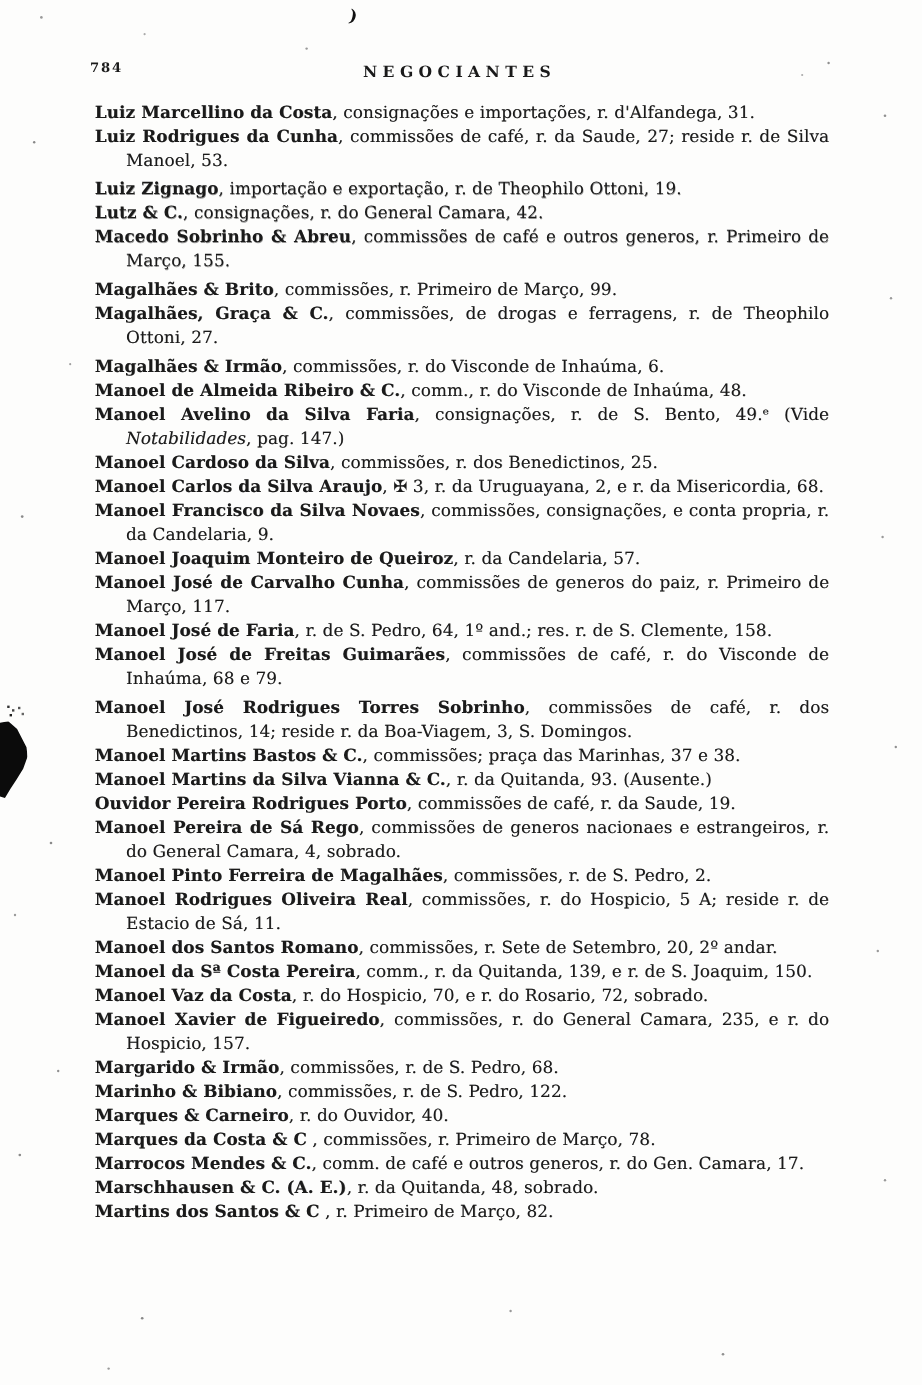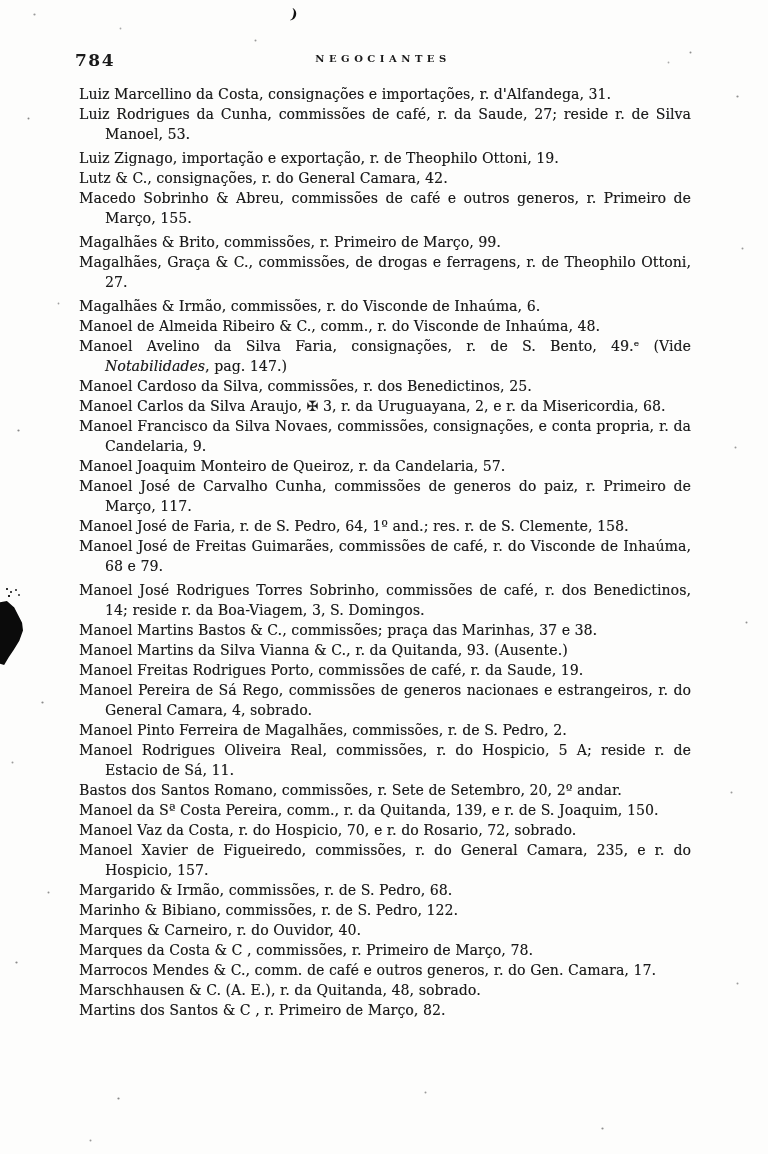--- a/index.html
+++ b/index.html
@@ -8,41 +8,41 @@
     background: #fdfdfc;
     font-family: "DejaVu Serif", "Liberation Serif", serif;
     color: #1a1a1a;
     position: relative;
     overflow: hidden;
   }
   .page { position: absolute; inset: 0; }
 
   .page-number {
     position: absolute; left: 75px; top: 50px;
-    font-size: 17px; font-weight: bold; letter-spacing: 1.5px;
+    font-size: 11px; font-weight: bold; letter-spacing: 1.5px;
   }
   .header-title {
     position: absolute; left: 77px; width: 612px; top: 53px;
     text-align: center;
-    font-size: 10px; font-weight: bold; letter-spacing: 4.5px;
+    font-size: 13px; font-weight: bold; letter-spacing: 4.5px;
   }
 
   .listing {
     position: absolute; left: 79px; top: 84px; width: 612px;
   }
   .entry {
     margin: 0;
     padding-left: 26px; text-indent: -26px;  
     text-align: justify;
     font-size: 14px; line-height: 20px;
     letter-spacing: 0.1px;
     text-shadow: 0.3px 0.2px 0 rgba(25,25,25,0.45); 
   }
   .entry.gap { margin-top: 4px; }
-  .entry b { font-weight: normal; }
+  .entry b { font-weight: bold; }
   .entry i { font-style: italic; }
 
   
   .top-artifact {
     position: absolute; left: 291px; top: 6px;
     font-size: 14px; font-weight: bold; color: #111;
     transform: rotate(12deg);
   }
 
   
@@ -98,25 +98,25 @@
       <p class="entry"><b class="entry-name">Manoel Cardoso da Silva</b><span class="entry-rest">, commissões, r. dos Benedictinos, 25.</span></p>
       <p class="entry"><b class="entry-name">Manoel Carlos da Silva Araujo</b><span class="entry-rest">, ✠ 3, r. da Uruguayana, 2, e r. da Misericordia, 68.</span></p>
       <p class="entry"><b class="entry-name">Manoel Francisco da Silva Novaes</b><span class="entry-rest">, commissões, consignações, e conta propria, r. da Candelaria, 9.</span></p>
       <p class="entry"><b class="entry-name">Manoel Joaquim Monteiro de Queiroz</b><span class="entry-rest">, r. da Candelaria, 57.</span></p>
       <p class="entry"><b class="entry-name">Manoel José de Carvalho Cunha</b><span class="entry-rest">, commissões de generos do paiz, r. Primeiro de Março, 117.</span></p>
       <p class="entry"><b class="entry-name">Manoel José de Faria</b><span class="entry-rest">, r. de S. Pedro, 64, 1º and.; res. r. de S. Clemente, 158.</span></p>
       <p class="entry"><b class="entry-name">Manoel José de Freitas Guimarães</b><span class="entry-rest">, commissões de café, r. do Visconde de Inhaúma, 68 e 79.</span></p>
       <p class="entry gap"><b class="entry-name">Manoel José Rodrigues Torres Sobrinho</b><span class="entry-rest">, commissões de café, r. dos Benedictinos, 14; reside r. da Boa-Viagem, 3, S. Domingos.</span></p>
       <p class="entry"><b class="entry-name">Manoel Martins Bastos &amp; C.</b><span class="entry-rest">, commissões; praça das Marinhas, 37 e 38.</span></p>
       <p class="entry"><b class="entry-name">Manoel Martins da Silva Vianna &amp; C.</b><span class="entry-rest">, r. da Quitanda, 93. (Ausente.)</span></p>
-      <p class="entry"><b class="entry-name">Manoel Freitas Rodrigues Porto</b><span class="entry-rest">, commissões de café, r. da Saude, 19.</span></p>
+      <p class="entry"><b class="entry-name">Ouvidor Pereira Rodrigues Porto</b><span class="entry-rest">, commissões de café, r. da Saude, 19.</span></p>
       <p class="entry"><b class="entry-name">Manoel Pereira de Sá Rego</b><span class="entry-rest">, commissões de generos nacionaes e estrangeiros, r. do General Camara, 4, sobrado.</span></p>
       <p class="entry"><b class="entry-name">Manoel Pinto Ferreira de Magalhães</b><span class="entry-rest">, commissões, r. de S. Pedro, 2.</span></p>
       <p class="entry"><b class="entry-name">Manoel Rodrigues Oliveira Real</b><span class="entry-rest">, commissões, r. do Hospicio, 5 A; reside r. de Estacio de Sá, 11.</span></p>
-      <p class="entry"><b class="entry-name">Bastos dos Santos Romano</b><span class="entry-rest">, commissões, r. Sete de Setembro, 20, 2º andar.</span></p>
+      <p class="entry"><b class="entry-name">Manoel dos Santos Romano</b><span class="entry-rest">, commissões, r. Sete de Setembro, 20, 2º andar.</span></p>
       <p class="entry"><b class="entry-name">Manoel da Sª Costa Pereira</b><span class="entry-rest">, comm., r. da Quitanda, 139, e r. de S. Joaquim, 150.</span></p>
       <p class="entry"><b class="entry-name">Manoel Vaz da Costa</b><span class="entry-rest">, r. do Hospicio, 70, e r. do Rosario, 72, sobrado.</span></p>
       <p class="entry"><b class="entry-name">Manoel Xavier de Figueiredo</b><span class="entry-rest">, commissões, r. do General Camara, 235, e r. do Hospicio, 157.</span></p>
       <p class="entry"><b class="entry-name">Margarido &amp; Irmão</b><span class="entry-rest">, commissões, r. de S. Pedro, 68.</span></p>
       <p class="entry"><b class="entry-name">Marinho &amp; Bibiano</b><span class="entry-rest">, commissões, r. de S. Pedro, 122.</span></p>
       <p class="entry"><b class="entry-name">Marques &amp; Carneiro</b><span class="entry-rest">, r. do Ouvidor, 40.</span></p>
       <p class="entry"><b class="entry-name">Marques da Costa &amp; C</b><span class="entry-rest"> , commissões, r. Primeiro de Março, 78.</span></p>
       <p class="entry"><b class="entry-name">Marrocos Mendes &amp; C.</b><span class="entry-rest">, comm. de café e outros generos, r. do Gen. Camara, 17.</span></p>
       <p class="entry"><b class="entry-name">Marschhausen &amp; C. (A. E.)</b><span class="entry-rest">, r. da Quitanda, 48, sobrado.</span></p>
       <p class="entry"><b class="entry-name">Martins dos Santos &amp; C</b><span class="entry-rest"> , r. Primeiro de Março, 82.</span></p>

